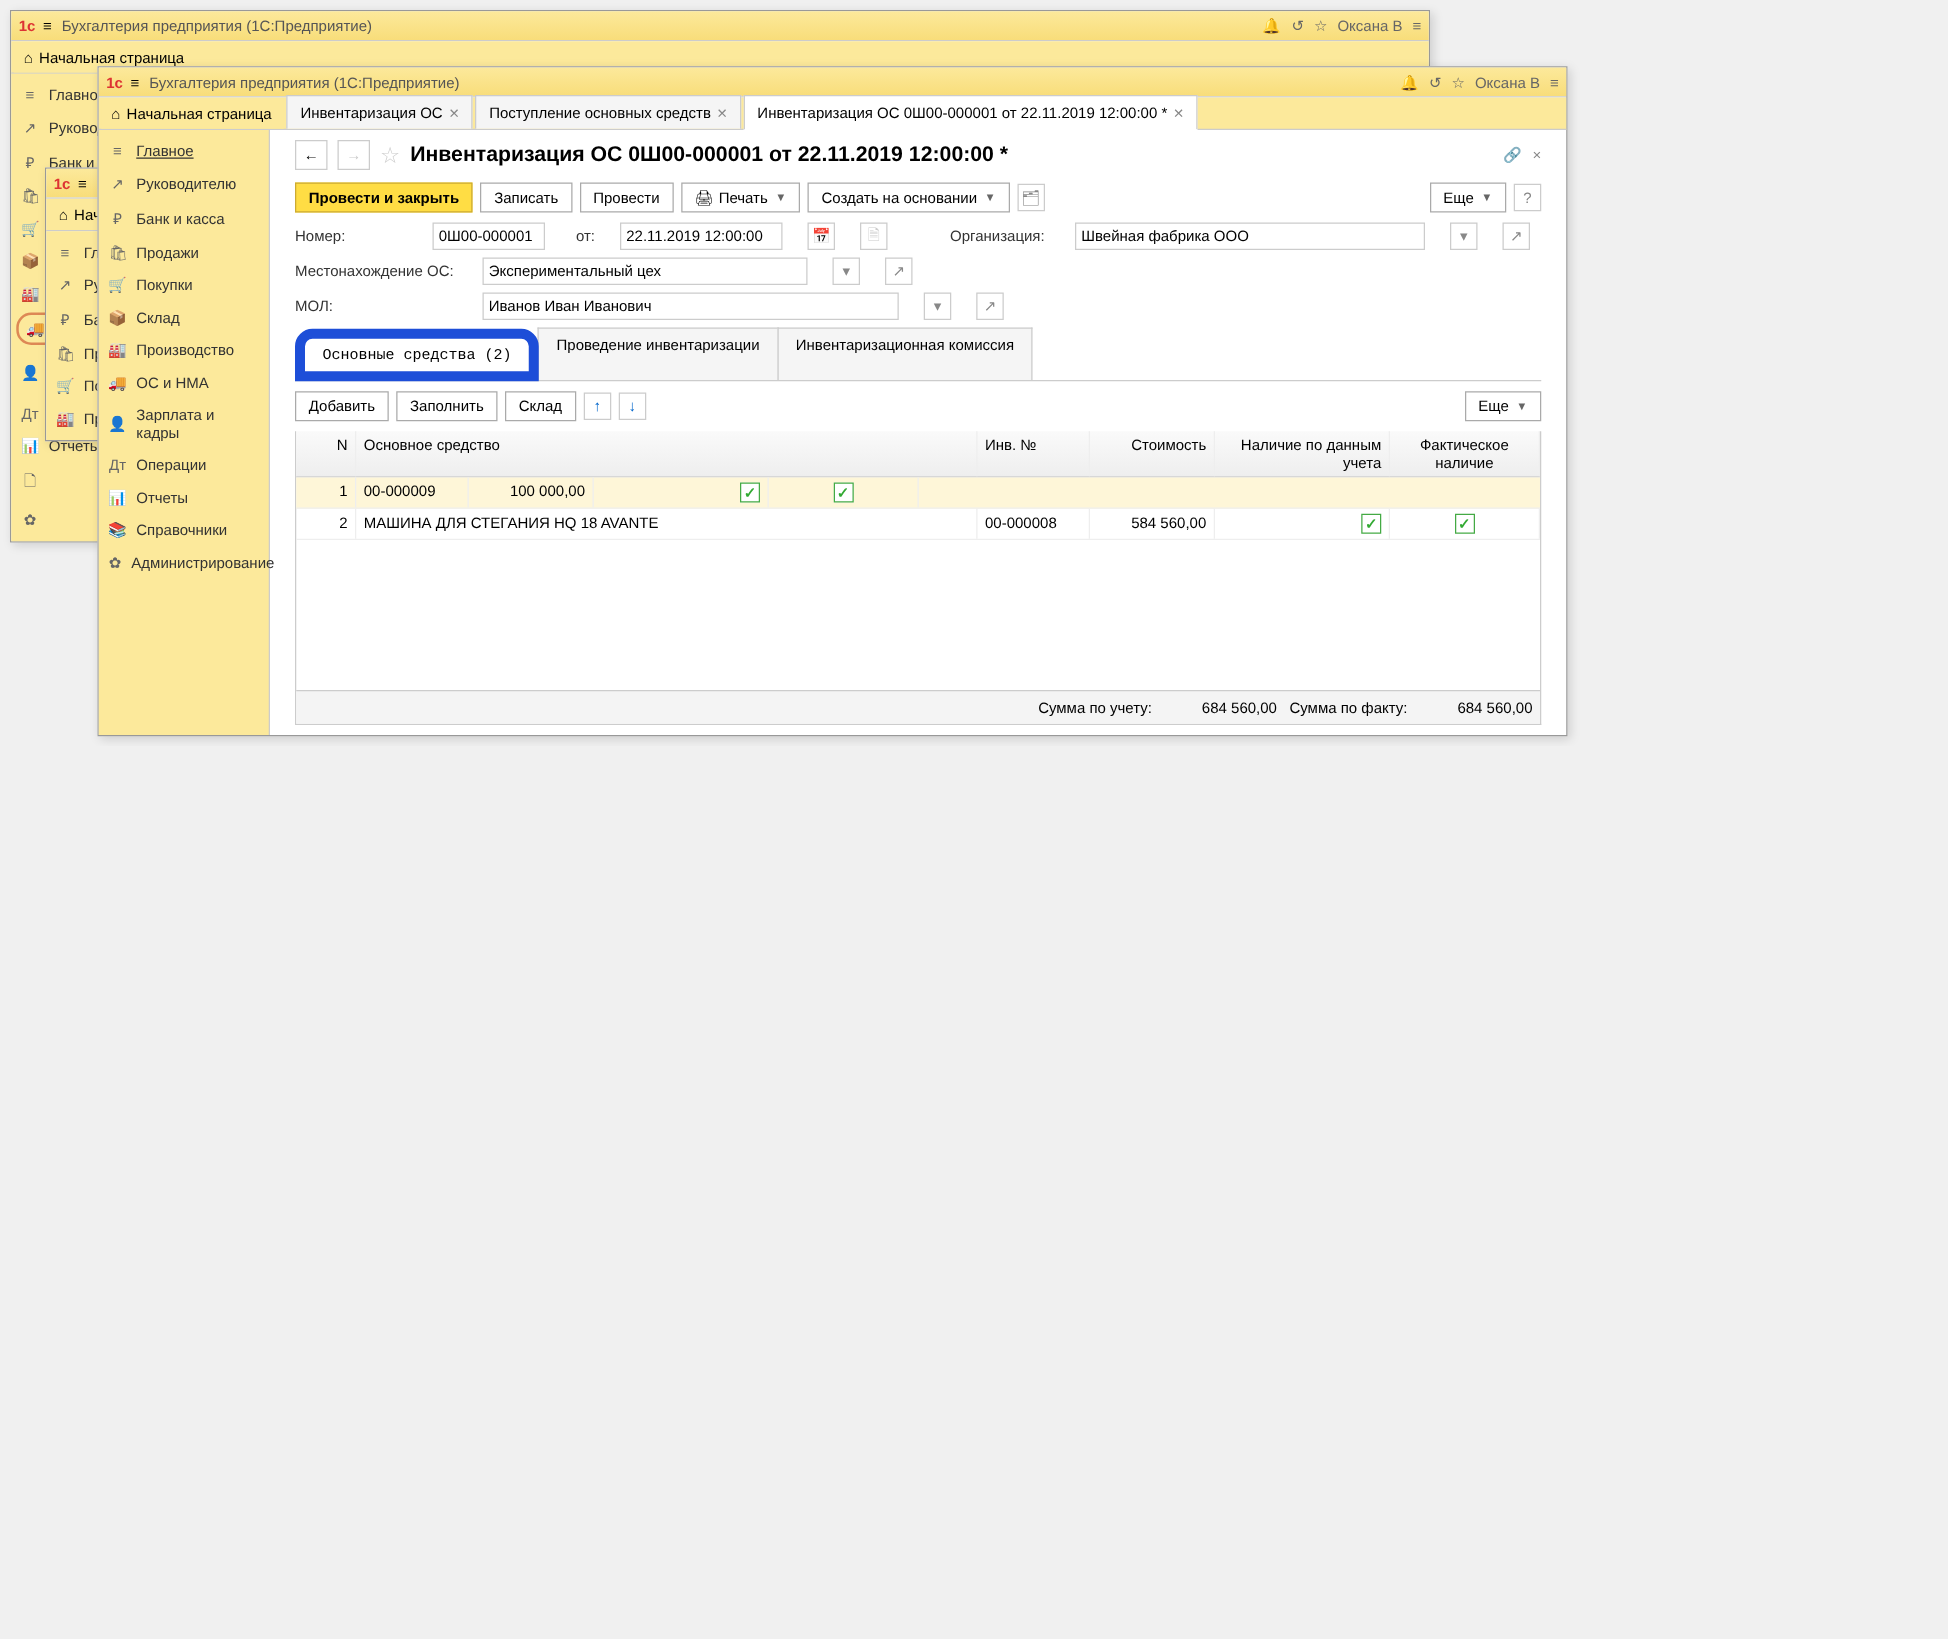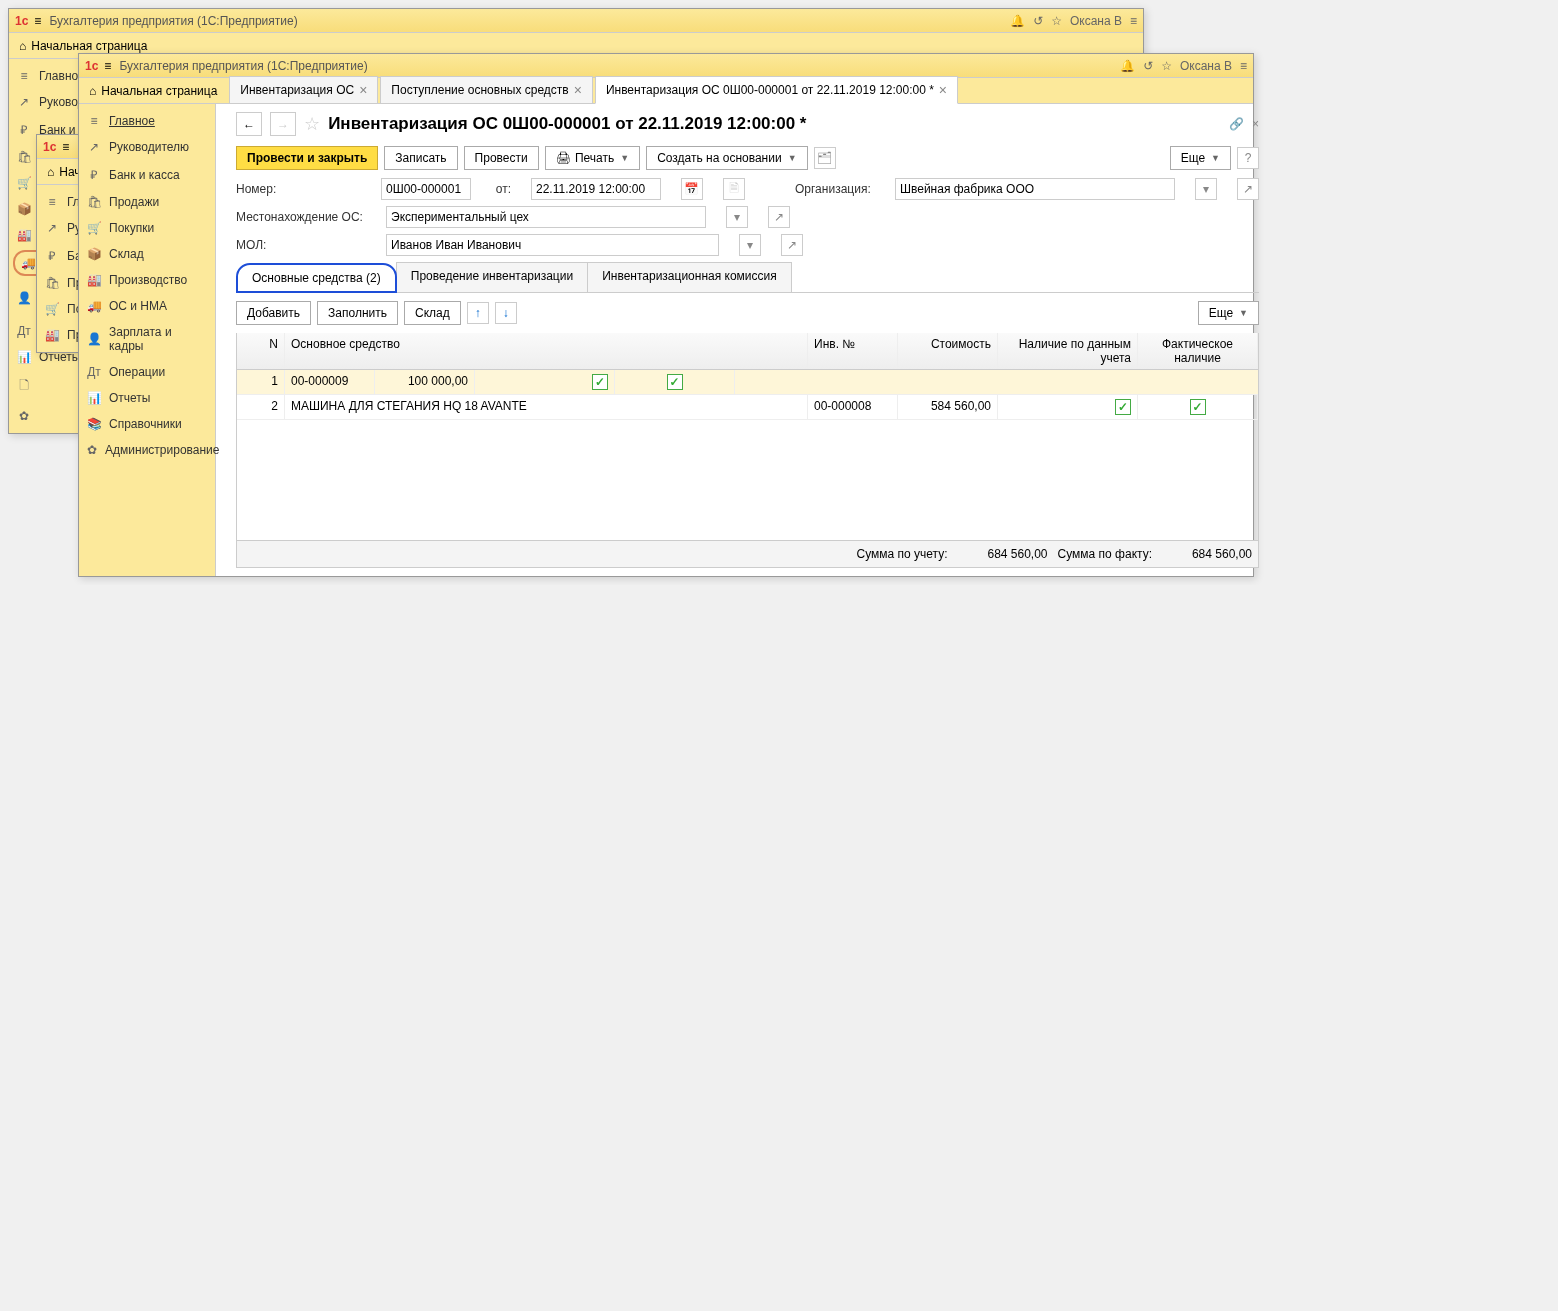--- a/index.html
+++ b/index.html
@@ -48,21 +48,21 @@
 .btn { height: 24px; border: 1px solid #aaa; background: #fff; padding: 0 10px; display: inline-flex; align-items: center; gap: 4px; cursor: pointer; font-size: 12px; }
 .btn.pill { border: 2px solid #d85; border-radius: 12px; }
 .btn.yellow { background: #fd4; font-weight: bold; border-color: #ca3; }
 .btn .drop { color: #666; font-size: 9px; margin-left: 2px; }
 .table { border: 1px solid #ccc; }
 .thead { display: flex; background: linear-gradient(#fafafa,#eee); border-bottom: 1px solid #ccc; }
 .th { padding: 4px 6px; border-right: 1px solid #ccc; font-size: 11px; }
 .tabs2 { display: flex; border-bottom: 1px solid #ccc; margin-top: 4px; }
 .tab2 { padding: 6px 14px; border: 1px solid #ccc; border-bottom: none; background: #f5f5f5; cursor: pointer; font-size: 12px; margin-right: -1px; }
 .tab2.active { background: #fff; position: relative; top: 1px; }
-.tab2.pill { border: 2px solid #1d4ed8; border-radius: 14px 14px 0 0; }
+.tab2.pill { border: 8px solid #1d4ed8; border-radius: 14px 14px 0 0; font-family: Liberation Mono, monospace; }
 .grid { border: 1px solid #ccc; border-top: none; }
 .grid .row { display: flex; border-bottom: 1px solid #eee; }
 .grid .row.sel { background: #fef6d8; }
 .grid .row.head { background: linear-gradient(#fafafa,#eee); border-bottom: 1px solid #ccc; font-size: 11px; }
 .grid .cell { padding: 4px 6px; border-right: 1px solid #eee; }
 .c-n { width: 48px; text-align: right; }
 .c-os { flex: 1; }
 .c-inv { width: 90px; }
 .c-cost { width: 100px; text-align: right; }
 .c-chk { width: 140px; text-align: right; }
@@ -414,33 +414,33 @@
         <span class="sqbtn">🗂</span>
         <div class="fill"></div>
         <span class="btn">
             <span>Еще</span>
             <span class="drop">▼</span>
           </span>
         <span class="sqbtn">?</span>
       </div>
       <div class="formrow">
         <label>Номер:</label>
-        <input class="txtinput" style="width: 90px; margin-left: 35px;" value="0Ш00-000001">
+        <input class="txtinput" style="width: 90px;" value="0Ш00-000001">
         <label style="min-width:20px;text-align:right">от:</label>
         <input class="txtinput" style="width: 130px;" value="22.11.2019 12:00:00">
         <span class="sqbtn">📅</span>
         <span class="sqbtn" style="color:#ccc;">🗎</span>
         <label style="margin-left:30px;min-width:80px">Организация:</label>
         <input class="txtinput" style="width: 280px;" value="Швейная фабрика ООО">
         <span class="sqbtn">▾</span>
         <span class="sqbtn">↗</span>
       </div>
       <div class="formrow">
         <label class="w130">Местонахождение ОС:</label>
-        <input class="txtinput" style="width: 320px;" value="Экспериментальный цех">
+        <input class="txtinput" style="width: 260px;" value="Экспериментальный цех">
         <span class="sqbtn">▾</span>
         <span class="sqbtn">↗</span>
       </div>
       <div class="formrow">
         <label class="w130">МОЛ:</label>
         <input class="txtinput" style="width: 333px;" value="Иванов Иван Иванович">
         <span class="sqbtn">▾</span>
         <span class="sqbtn">↗</span>
       </div>
       <div class="tabs2">

